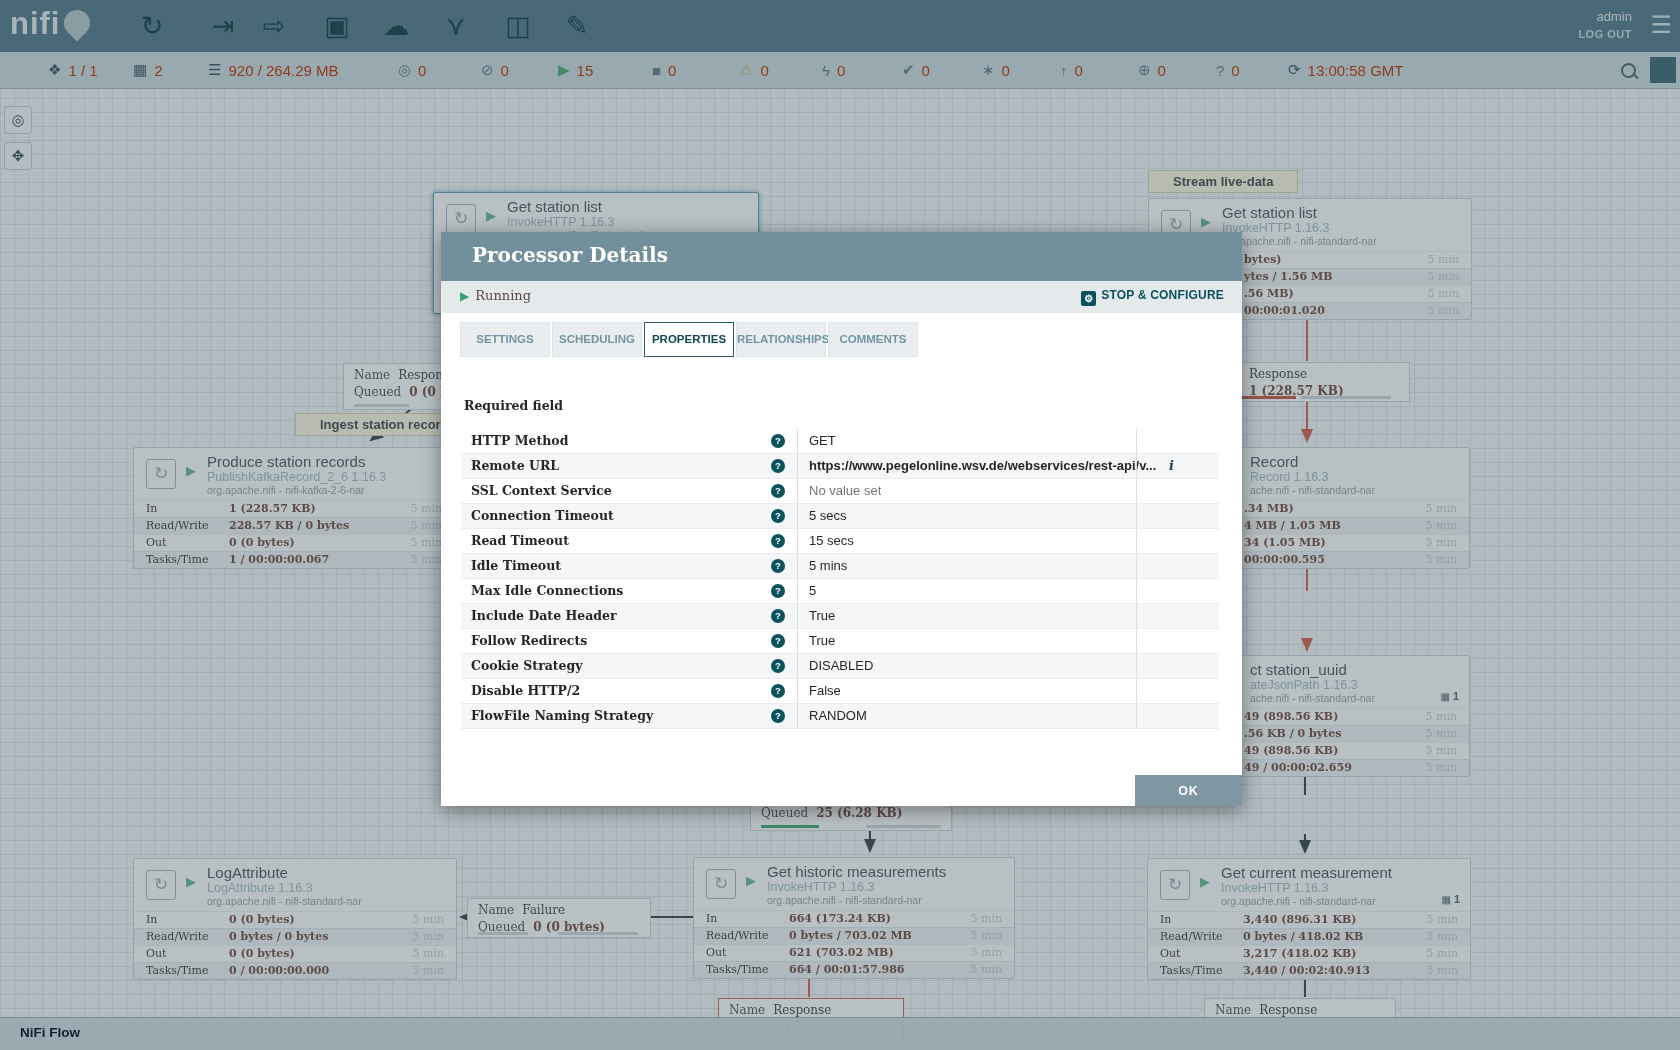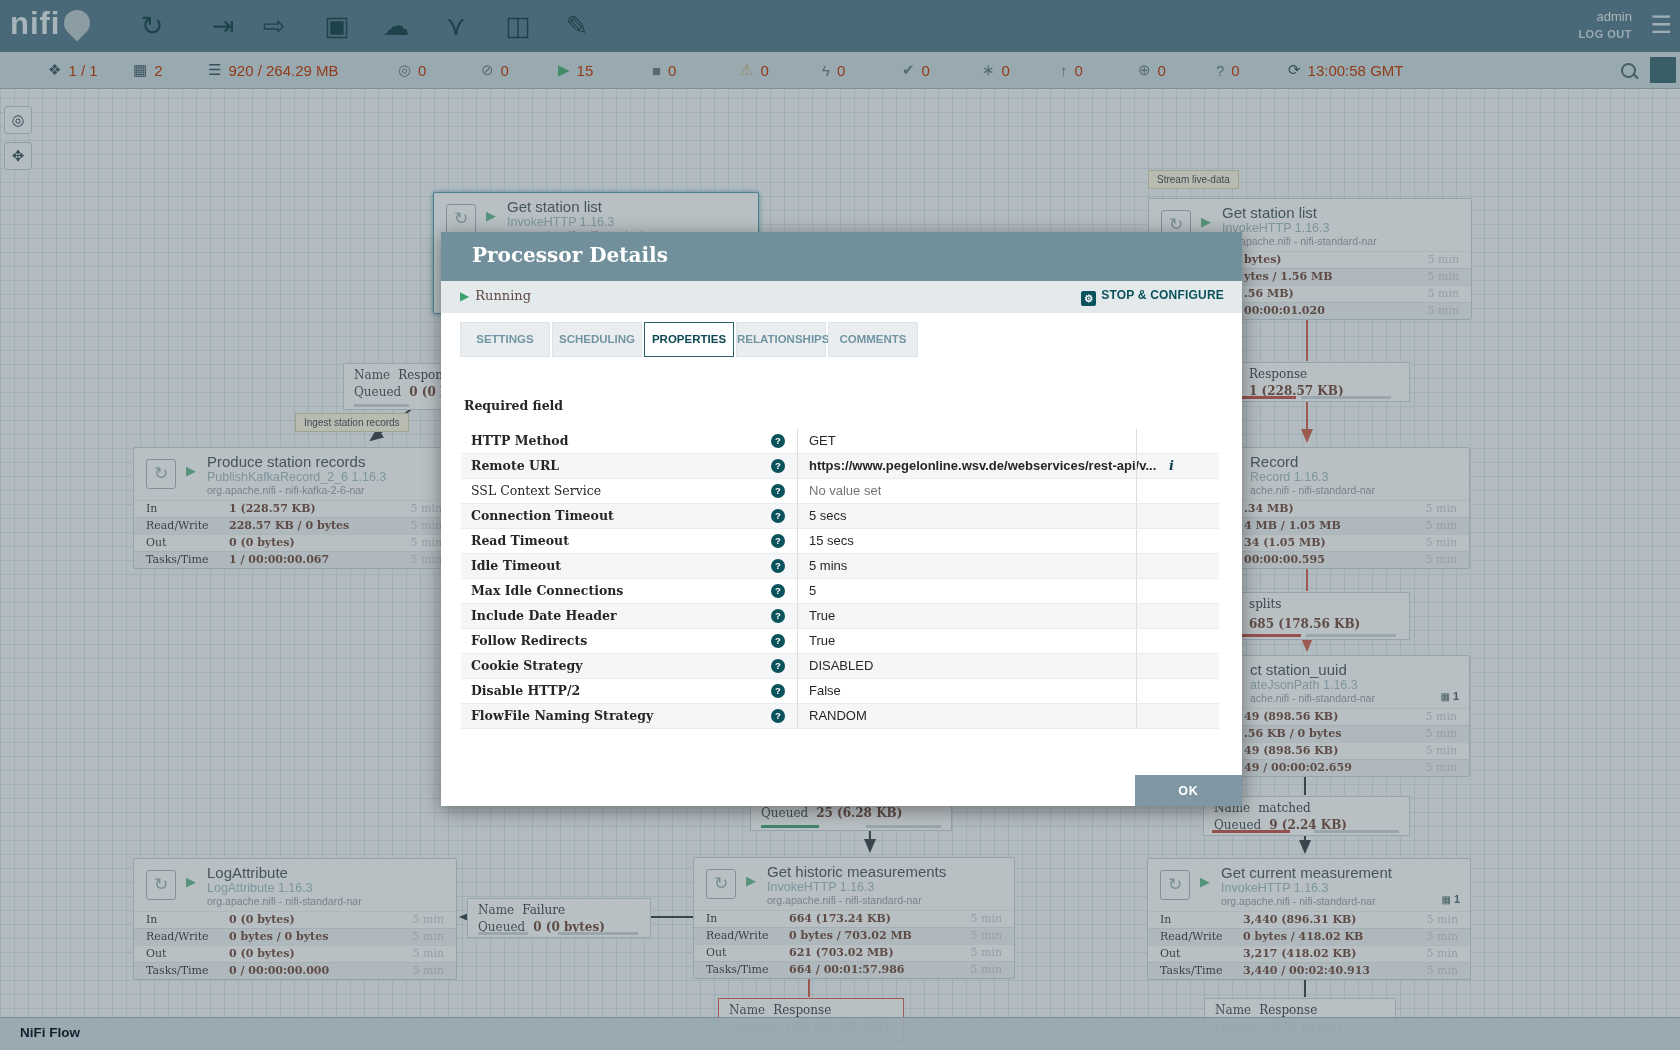--- a/index.html
+++ b/index.html
@@ -67,22 +67,22 @@
   .conn .row2{position:absolute;left:10px;top:21px;white-space:nowrap;}
   .conn.pad .row1,.conn.pad .row2{left:98px;}
   .c-key{color:#575d60;margin-right:8px;}
   .c-val{color:#495156;}
   .c-qv{color:#7b564a;font-weight:bold;}
   .bar{position:absolute;bottom:2px;height:3px;background:#cfd8dc;}
   .bar.green{background:#4fae7e;}
   .bar.red{background:#c95f52;}
   .conn .faint{opacity:.45;}
   
-  .flow-label{position:absolute;background:#fbf8e3;border:1px solid #d9d5b5;font-size:10px;font-weight:normal;
-    color:#4c565b;padding:3px 8px;white-space:nowrap;cursor:pointer;}
+  .flow-label{position:absolute;background:#fbf8e3;border:1px solid #d9d5b5;font-size:13px;font-weight:bold;
+    color:#4c565b;padding:3px 24px;white-space:nowrap;cursor:pointer;}
   
   .overlay{position:absolute;inset:0;background:rgba(30,50,60,.30);z-index:50;}
   
   .modal{position:absolute;left:441px;top:232px;width:801px;height:574px;background:#fff;z-index:100;
     box-shadow:0 4px 18px rgba(0,0,0,.4);}
   .m-header{position:absolute;left:0;top:0;width:100%;height:49px;background:#71909c;}
   .m-title{position:absolute;left:19px;top:11px;font-family:"DejaVu Serif",serif;font-weight:bold;font-size:20px;color:#fff;margin-left:12px;}
   .m-status{position:absolute;left:0;top:49px;width:100%;height:32px;background:#e4e9ec;}
   .m-run{position:absolute;left:19px;top:7px;font-family:"DejaVu Serif",serif;font-size:13px;color:#5e4a46;}
   .m-run .tri{color:#3aa16d;font-size:12px;margin-right:6px;}
@@ -95,21 +95,21 @@
   .m-tab.active{background:#fff;border:1px solid #2a5f68;color:#0e4a54;}
   .m-required{position:absolute;left:23px;top:166px;font-family:"DejaVu Serif",serif;font-weight:bold;font-size:12.5px;color:#262626;}
   .ptable{position:absolute;left:20px;top:197px;width:758px;}
   .ptable-head{height:27px;background:#6f8d99;color:#fff;font-family:"DejaVu Serif",serif;font-size:12.5px;line-height:27px;position:relative;}
   .ph-prop{position:absolute;left:10px;}
   .ph-val{position:absolute;left:348px;}
   .ptable-body{height:300px;overflow:hidden;}
   .prow{position:relative;height:24px;line-height:24px;border-bottom:1px solid #e9ecee;}
   .prow:nth-child(even){background:#f4f6f8;}
   .p-name{position:absolute;left:10px;font-family:"DejaVu Serif",serif;font-size:12.5px;font-weight:bold;color:#262626;}
-  .prow.optional .p-name{font-weight:normal;}
+  .prow.optional .p-name{font-weight:bold;}
   .p-help{position:absolute;left:310px;top:5px;width:14px;height:14px;border-radius:50%;background:#0a525c;color:#fff;
     font-size:9.5px;line-height:14px;text-align:center;font-weight:bold;cursor:pointer;}
   .p-val{position:absolute;left:348px;font-size:13px;color:#262626;max-width:360px;overflow:hidden;white-space:nowrap;}
   .prow.bold-val .p-val{font-weight:bold;}
   .prow.empty-val .p-val{color:#737373;}
   .p-info{position:absolute;left:708px;font-family:"DejaVu Serif",serif;font-weight:bold;font-style:italic;font-size:13px;color:#16414c;cursor:pointer;}
   .vline1{position:absolute;left:336px;top:0;bottom:0;width:1px;background:#ddd;}
   .vline2{position:absolute;left:675px;top:0;bottom:0;width:1px;background:#ddd;}
   .m-ok{position:absolute;right:0;bottom:0;width:107px;height:31px;background:#7e97a2;color:#fff;border:none;
     font-family:"Liberation Sans",sans-serif;font-size:12.5px;font-weight:bold;letter-spacing:.8px;cursor:pointer;}
@@ -402,40 +402,28 @@
     <div class="conn red" style="left:718px;top:998px;width:184px;height:42px;">
       <div class="row1"><span class="c-key">Name</span><span class="c-val">Response</span></div>
       <div class="row2 faint"><span class="c-key">Queued</span><span class="c-qv">100 (90.08 MB)</span></div>
     </div>
 
     <div class="conn" style="left:1204px;top:998px;width:190px;height:42px;">
       <div class="row1"><span class="c-key">Name</span><span class="c-val">Response</span></div>
       <div class="row2 faint"><span class="c-key">Queued</span><span class="c-qv">0 (0 bytes)</span></div>
     </div>
 
-    <div class="conn" style="left:1203px;top:796px;width:205px;height:38px;">
-      <div class="row1"><span class="c-key">Name</span><span class="c-val">matched</span></div>
-      <div class="row2"><span class="c-key">Queued</span><span class="c-qv">9 (2.24 KB)</span></div>
-      <span class="bar red" style="left:8px;width:78px;"></span>
-        <span class="bar" style="left:110px;width:85px;"></span>
-    </div>
 
     <div class="conn pad" style="left:1150px;top:362px;width:258px;height:38px;">
       <div class="row1"><span class="c-val">Response</span></div>
       <div class="row2"><span class="c-qv">1 (228.57 KB)</span></div>
       <span class="bar red" style="left:0;width:145px;"></span>
         <span class="bar" style="left:150px;width:90px;"></span>
     </div>
 
-    <div class="conn pad" style="left:1150px;top:592px;width:258px;height:46px;">
-      <div class="row1"><span class="c-val">splits</span></div>
-      <div class="row2" style="top:24px;"><span class="c-qv">685 (178.56 KB)</span></div>
-      <span class="bar red" style="left:0;width:150px;"></span>
-        <span class="bar" style="left:155px;width:90px;"></span>
-    </div>
   </div>
 
   <header class="app-header">
     <div class="logo">nifi</div>
     <div class="logo-drop"></div>
     <span class="tb-icon" style="left:134px;">↻</span>
     <span class="tb-icon" style="left:205px;">⇥</span>
     <span class="tb-icon" style="left:256px;">⇨</span>
     <span class="tb-icon" style="left:319px;">▣</span>
     <span class="tb-icon" style="left:378px;">☁</span>

